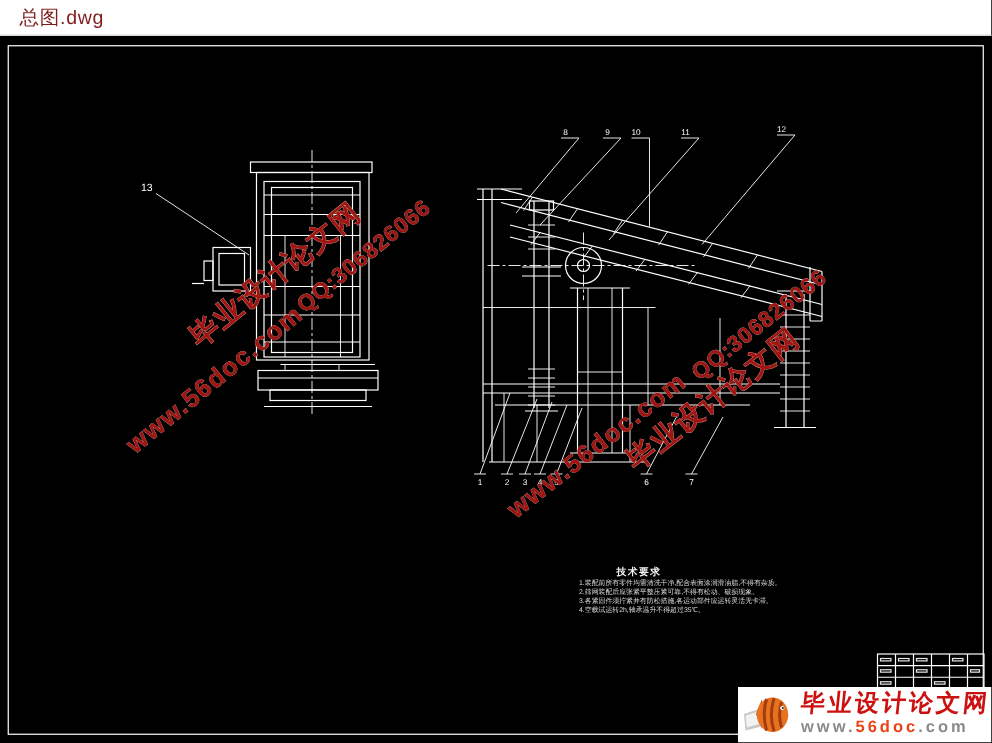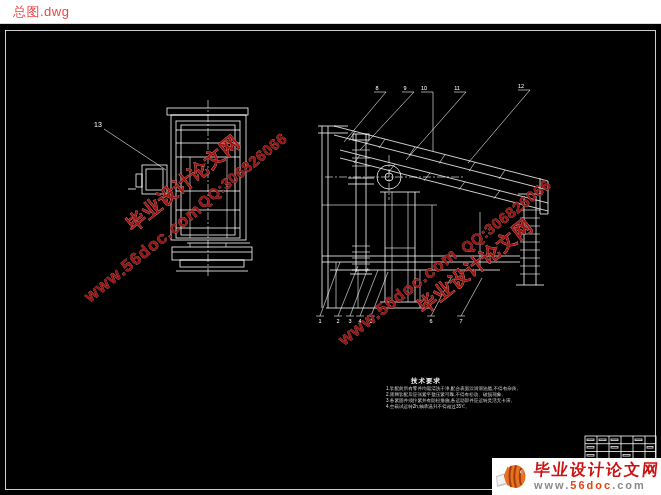--- a/index.html
+++ b/index.html
@@ -7,21 +7,21 @@
     width:661px;height:495px;position:relative;overflow:hidden;
     background:#000;font-family:"Liberation Sans", sans-serif;
   }
   
   .titlebar{
     position:absolute;left:0;top:0;width:661px;height:24px;
     background:#ffffff;display:flex;align-items:center;
     border-bottom:1px solid #d9d9d9;box-sizing:border-box;
   }
   .titlebar .t{
-    margin-left:13px;font-size:13px;color:#ef4444;letter-spacing:.5px;
+    margin-left:13px;font-size:13px;color:#7f1d1d;letter-spacing:.5px;
   }
   
   .canvas{position:absolute;left:0;top:24px;width:661px;height:471px;background:#000;}
   svg text{font-family:"Liberation Sans", sans-serif;}
   .cad line,.cad rect,.cad circle,.cad polyline{stroke:#ffffff;stroke-width:.8;fill:none;}
   .thin{stroke-width:.6 !important;}
   .cl{stroke-dasharray:8 2 2 2;stroke-width:.6 !important;}
   .num{fill:#ffffff;font-size:5.5px;}
   .note-h{fill:#f2f2f2;font-size:6.5px;font-weight:bold;letter-spacing:1px;}
   .note-l{fill:#dcdcdc;font-size:4.6px;}

